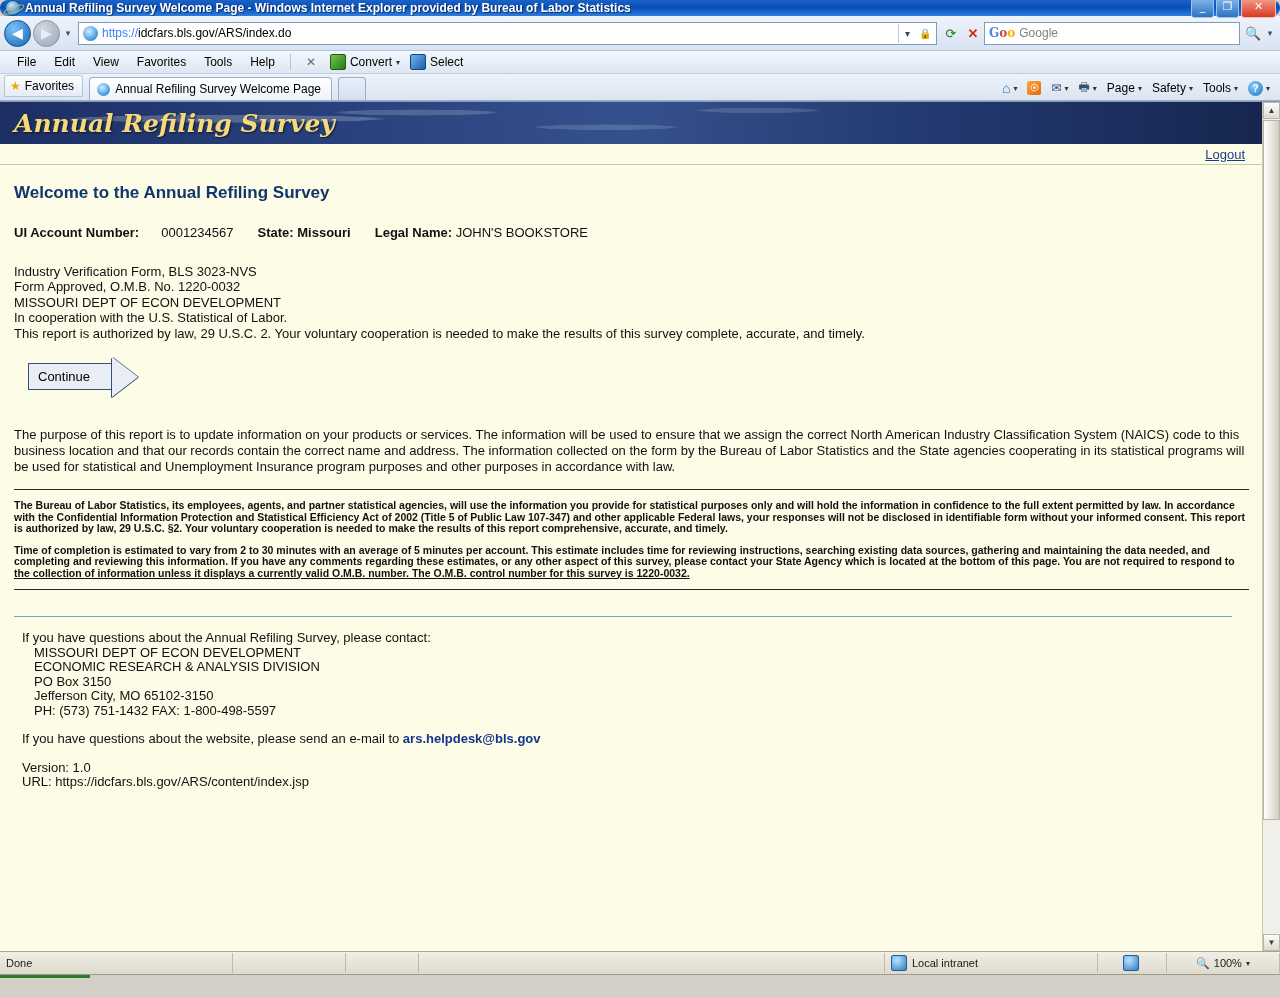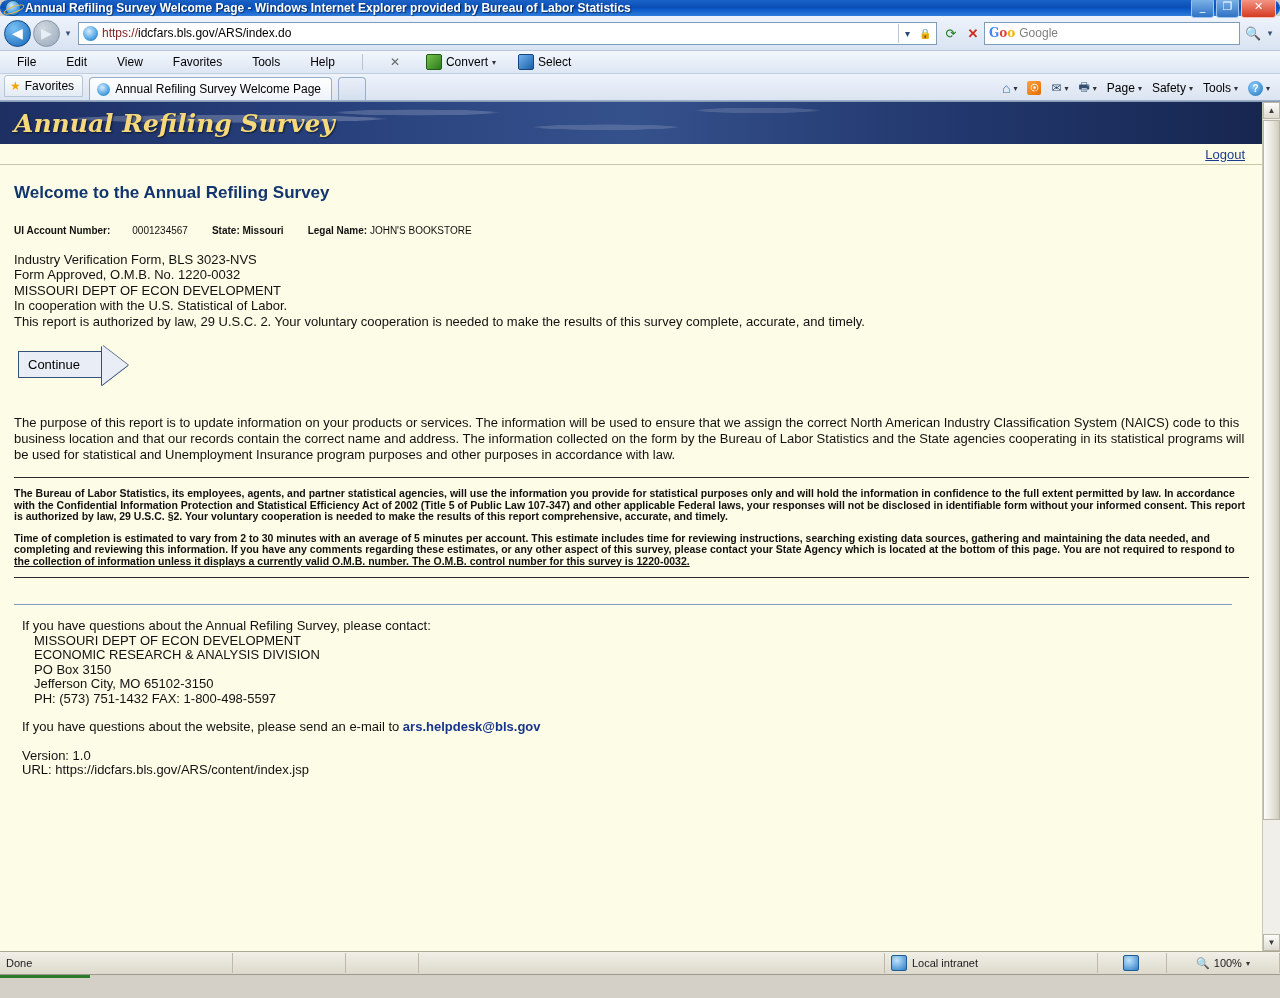--- a/index.html
+++ b/index.html
@@ -105,21 +105,21 @@
     margin: 0 3px 0 4px;
     padding: 0 2px;
   }
   .urlbox .lockless-icon {
     width: 15px; height: 15px;
     margin: 0 4px 0 2px;
     background: radial-gradient(circle at 40% 35%, #d7ecff 0%, #4ba3e3 60%, #16629f 100%);
     border-radius: 50%;
   }
   .urlbox .url-text { font-size: 12px; color: #000; white-space: nowrap; }
-  .urlbox .url-text .dim { color: #7f1d1d; }
+  .urlbox .url-text .dim { color: #3b82f6; }
   .urlbox .spacer { flex: 1; }
   .urlbox .mini {
     width: 17px; height: 19px;
     margin-left: 1px;
     display: flex; align-items: center; justify-content: center;
     font-size: 10px;
   }
   .urlbox .mini.drop { border-left: 1px solid #b9c9d8; color: #2c4a74; }
   .urlbox .mini.gold { color: #d6a100; }
   .iconbtn {
@@ -152,21 +152,20 @@
   }
 
   
   .menurow {
     height: 22px;
     background: linear-gradient(to bottom, #f3f7fd, #dde6f3);
     display: flex;
     align-items: center;
     border-bottom: 1px solid #c0cfe0;
     padding-left: 8px;
-    gap: 12px;
   }
   .menuitem {
     padding: 2px 9px;
     font-size: 12px;
     color: #000;
   }
   .menusep {
     width: 1px; height: 16px; background: #b7c4d4; margin: 0 6px;
   }
   .addonbtn {
@@ -302,41 +301,41 @@
     padding: 16px 14px 0 14px;
     color: #111;
   }
   h1.page-title {
     font-size: 17px;
     color: #11356e;
     margin: 2px 0 22px 0;
     font-weight: bold;
   }
   .acct-line {
-    font-size: 10px;
-    margin-bottom: 16px;
+    font-size: 13px;
+    margin-bottom: 24px;
     display: flex;
     align-items: flex-start;
   }
   .acct-line .lbl { font-weight: bold; }
   .acct-line .val { font-weight: normal; }
   .gap1 { display:inline-block; width: 22px; }
   .gap2 { display:inline-block; width: 24px; }
   .form-block {
     font-size: 13px;
     line-height: 14.5px;
     margin-bottom: 0;
   }
   .form-block div { padding: 0.5px 0; }
   .auth-line {
     font-size: 13px;
     margin: 0 0 14px 0;
   }
   .continue-wrap {
-    margin: 22px 0 34px 4px;
+    margin: 22px 0 34px 14px;
   }
   .continue-btn {
     position: relative;
     display: inline-block;
     width: 84px;
     height: 27px;
     background: #e9eef6;
     border: 1px solid #36507c;
     border-right: none;
     box-sizing: border-box;

